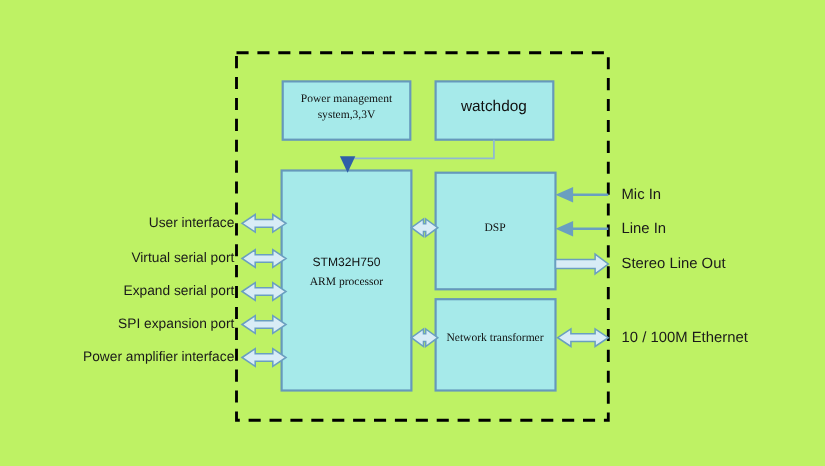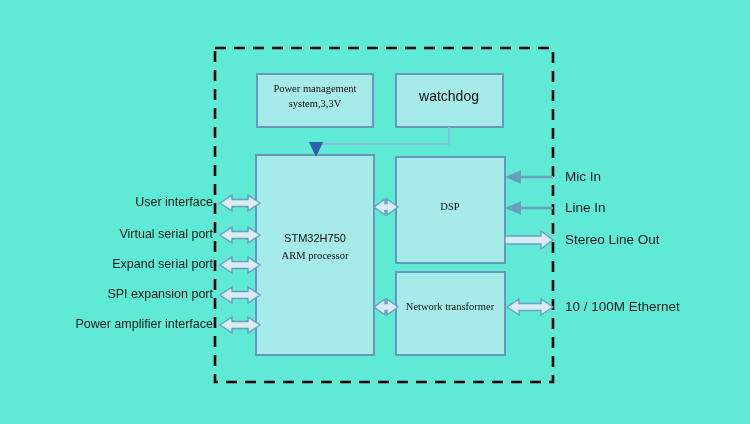--- a/index.html
+++ b/index.html
@@ -8,21 +8,21 @@
     padding: 0;
     background: #ffffff;
   }
   body {
     font-family: "Liberation Sans", sans-serif;
   }
   #diagram-root {
     position: relative;
     width: 750px;
     height: 424px;
-    background: #5eead4;
+    background: #bef264;
     overflow: hidden;
   }
   svg.canvas {
     position: absolute;
     left: 0;
     top: 0;
     width: 750px;
     height: 424px;
   }
   .boundary-rect {

